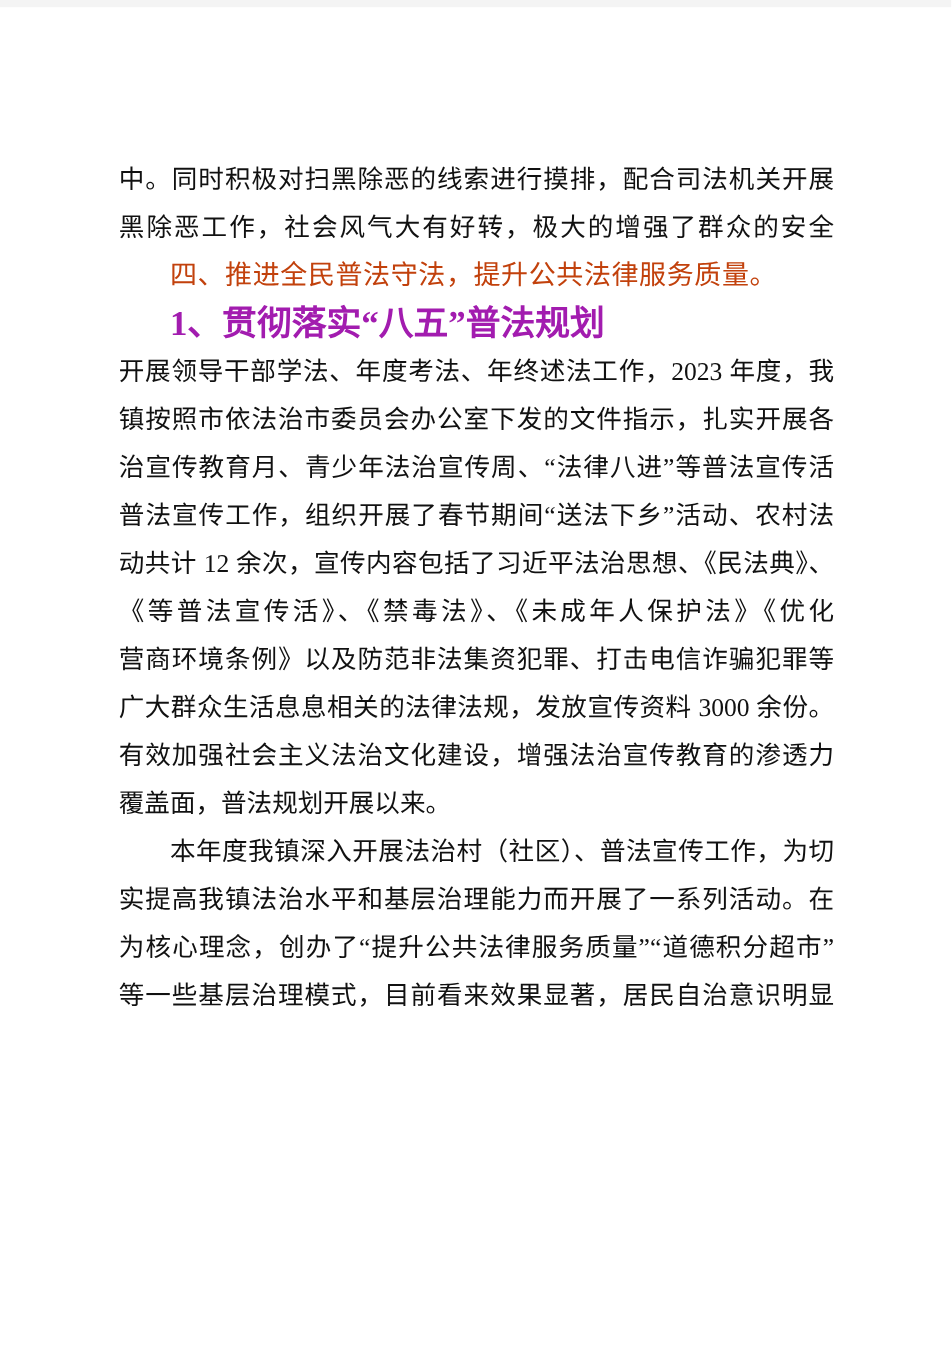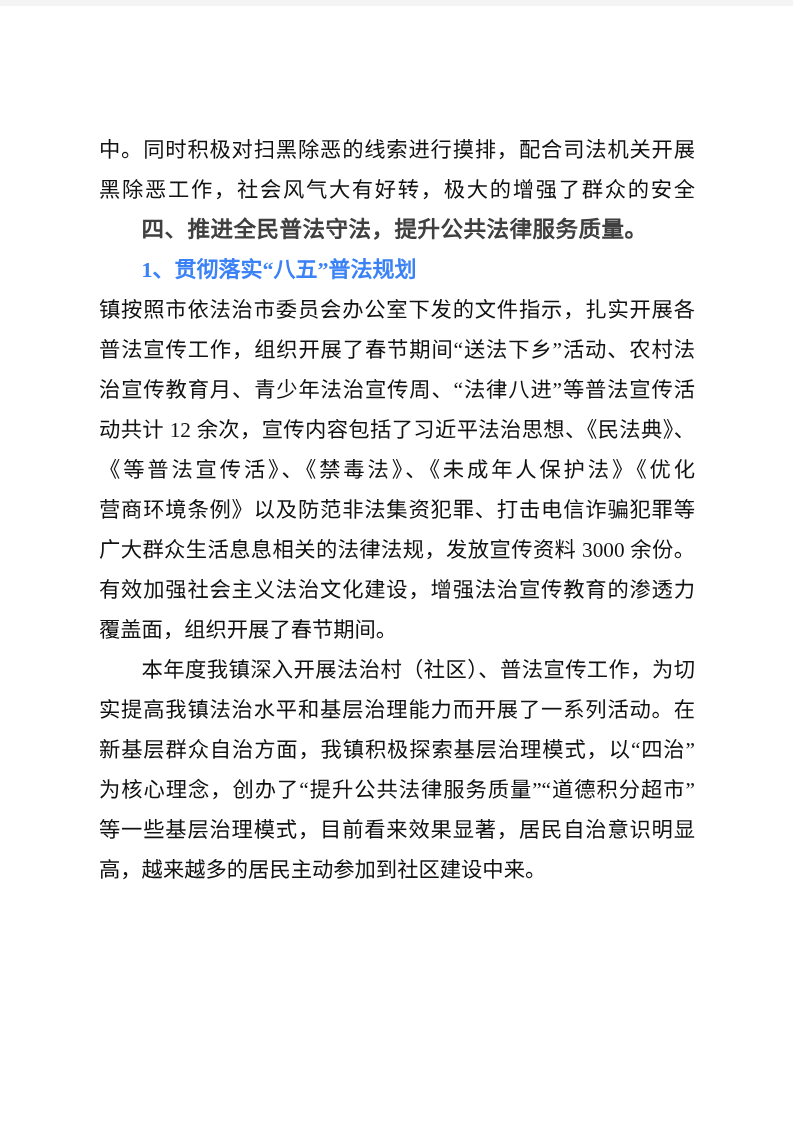--- a/index.html
+++ b/index.html
@@ -42,64 +42,63 @@
   .line.j {
     white-space: normal;
     text-align-last: justify;
   }
   .line.ind {
     padding-left: 42.6px;
   }
   
   .line.h1 {
     font-family: "Liberation Sans", "DejaVu Sans", sans-serif;
-    font-weight: 700;
+    font-weight: 400;
     font-size: 22.5px;
     letter-spacing: 0.5px;
     padding-left: 42.6px;
-    color: #404040;
+    color: #c2410c;
   }
   
   .line.h2 {
     font-family: "Liberation Serif", "DejaVu Serif", serif;
     font-weight: 700;
-    font-size: 22px;
+    font-size: 29px;
     padding-left: 42.6px;
-    color: #3b82f6;
+    color: #a21caf;
   }
 </style>
 </head>
 <body>
 
 <div class="page">
   <div class="scan-edge"></div>
   <div class="content" id="doc-content">
       <div>
         <div class="line j">中。同时积极对扫黑除恶的线索进行摸排，配合司法机关开展扫</div>
         <div class="line j">黑除恶工作，社会风气大有好转，极大的增强了群众的安全感。</div>
       </div>
       <div>
         <div class="line h1">四、推进全民普法守法，提升公共法律服务质量。</div>
       </div>
       <div>
         <div class="line h2">1、贯彻落实“八五”普法规划</div>
       </div>
       <div>
+        <div class="line j">开展领导干部学法、年度考法、年终述法工作，2023 年度，我</div>
         <div class="line j">镇按照市依法治市委员会办公室下发的文件指示，扎实开展各项</div>
+        <div class="line j">治宣传教育月、青少年法治宣传周、“法律八进”等普法宣传活</div>
         <div class="line j">普法宣传工作，组织开展了春节期间“送法下乡”活动、农村法</div>
-        <div class="line j">治宣传教育月、青少年法治宣传周、“法律八进”等普法宣传活</div>
         <div class="line j">动共计 12 余次，宣传内容包括了习近平法治思想、《民法典》、</div>
         <div class="line j">《等普法宣传活》、《禁毒法》、《未成年人保护法》《优化</div>
         <div class="line j">营商环境条例》以及防范非法集资犯罪、打击电信诈骗犯罪等与</div>
         <div class="line j">广大群众生活息息相关的法律法规，发放宣传资料 3000 余份。</div>
         <div class="line j">有效加强社会主义法治文化建设，增强法治宣传教育的渗透力和</div>
-        <div class="line">覆盖面，组织开展了春节期间。</div>
+        <div class="line">覆盖面，普法规划开展以来。</div>
       </div>
       <div>
         <div class="line ind j">本年度我镇深入开展法治村（社区）、普法宣传工作，为切</div>
         <div class="line j">实提高我镇法治水平和基层治理能力而开展了一系列活动。在创</div>
-        <div class="line j">新基层群众自治方面，我镇积极探索基层治理模式，以“四治”</div>
         <div class="line j">为核心理念，创办了“提升公共法律服务质量”“道德积分超市”</div>
         <div class="line j">等一些基层治理模式，目前看来效果显著，居民自治意识明显提</div>
-        <div class="line">高，越来越多的居民主动参加到社区建设中来。</div>
       </div>
     </div>
 </div>
 
 </body></html>

